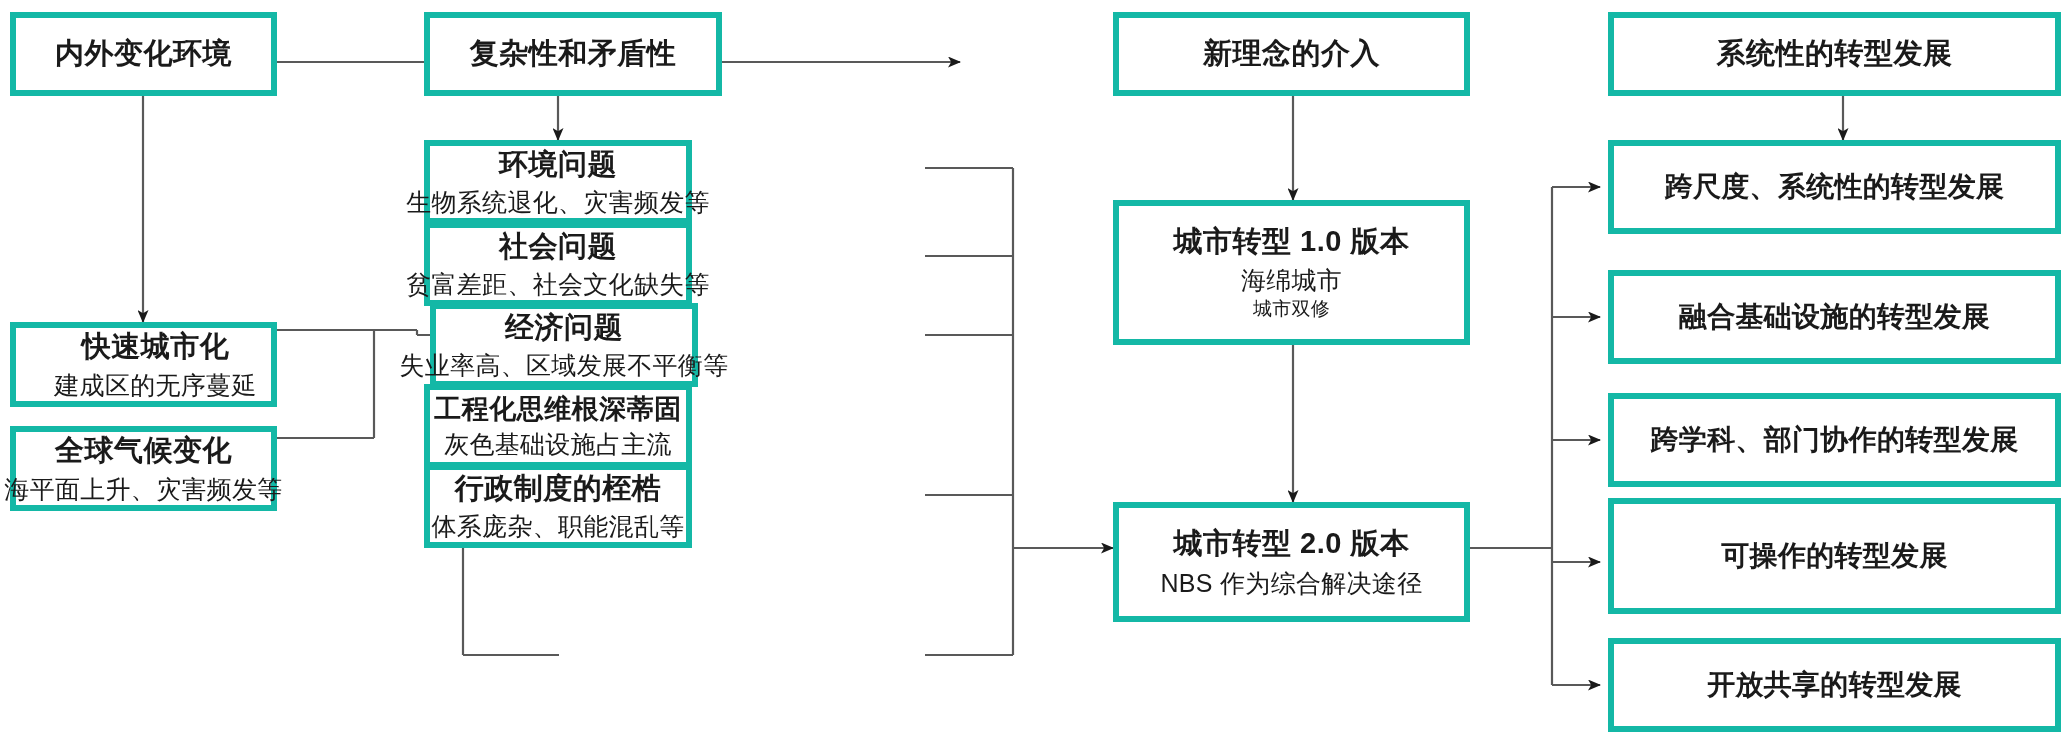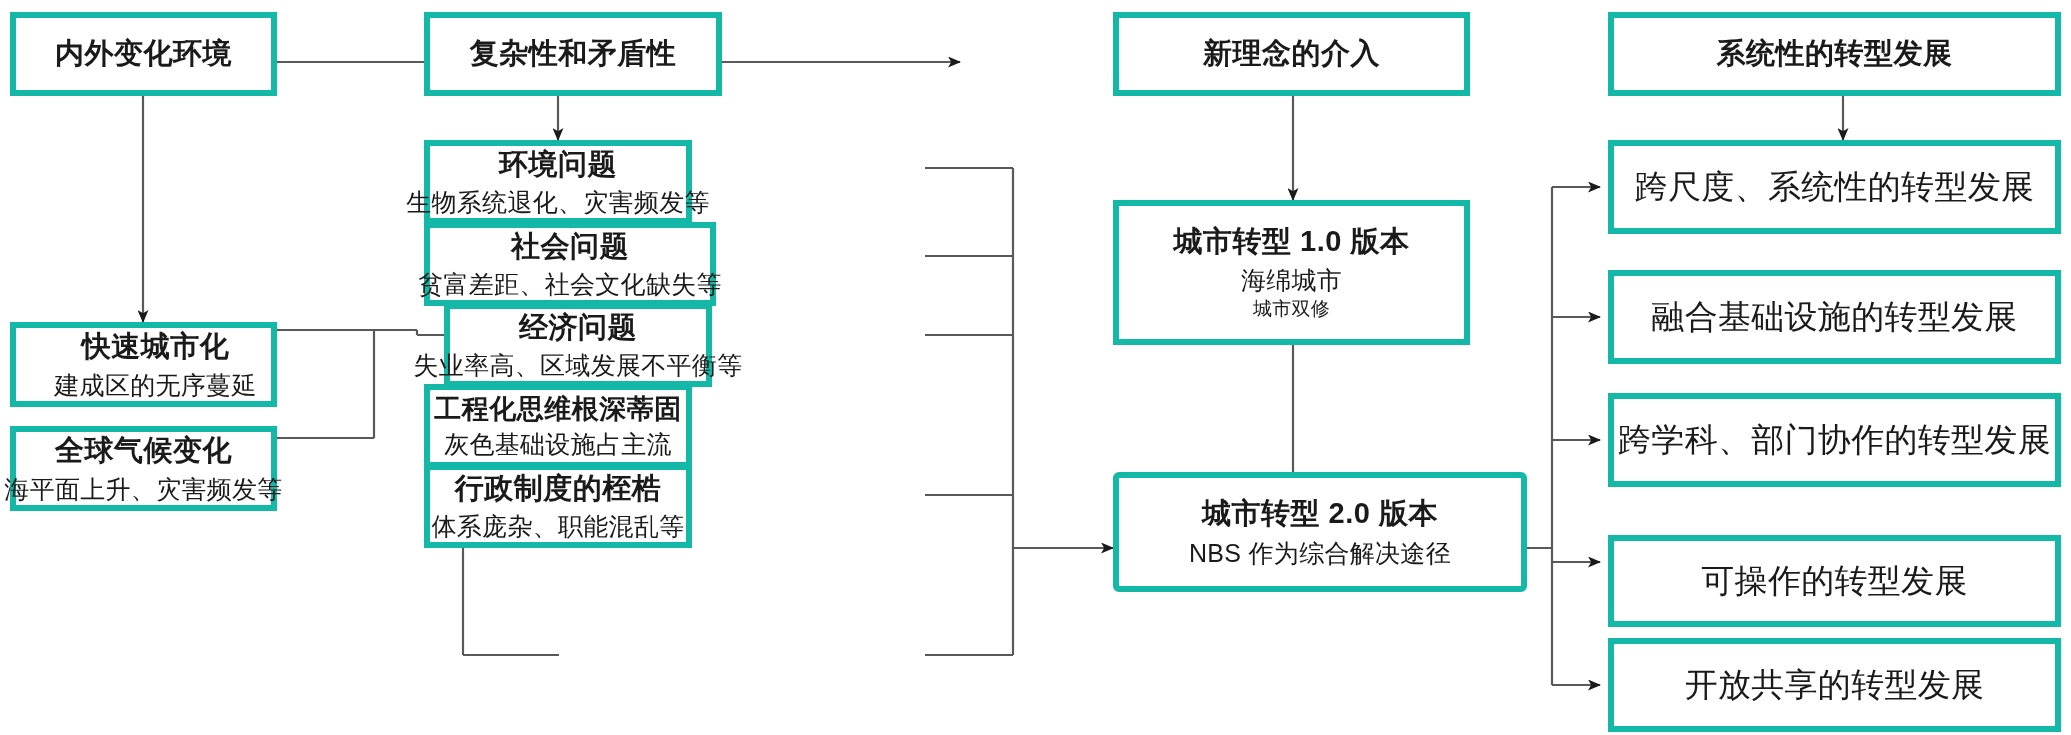--- a/index.html
+++ b/index.html
@@ -43,22 +43,22 @@
   }
   .t-title.small{font-size:27px;text-align:right;}
   .t-sub{
     font-weight:normal;
     font-size:25px;
     letter-spacing:0.3px;
     white-space:nowrap;
     margin-top:4px;
   }
   .t-plain{
-    font-weight:normal;
-    font-size:33px;
+    font-weight:bold;
+    font-size:28px;
     letter-spacing:0.3px;
     white-space:nowrap;
   }
   .t-sub.tight{margin-top:2px;}
   .t-sub2{
     font-weight:normal;
     font-size:19px;
     letter-spacing:0.3px;
     white-space:nowrap;
     margin-top:1px;
@@ -139,26 +139,26 @@
 
   <div class="box" style="left:424px;top:12px;width:298px;height:84px;">
     <div class="t-title">复杂性和矛盾性</div>
   </div>
 
   <div class="box" style="left:424px;top:140px;width:268px;height:84px;">
     <div class="t-title">环境问题</div>
     <div class="t-sub tight">生物系统退化、灾害频发等</div>
   </div>
 
-  <div class="box" style="left:424px;top:222px;width:292px;height:84px;">
+  <div class="box" style="left:424px;top:222px;width:268px;height:84px;">
     <div class="t-title">社会问题</div>
     <div class="t-sub tight">贫富差距、社会文化缺失等</div>
   </div>
 
-  <div class="box" style="left:444px;top:303px;width:268px;height:84px;">
+  <div class="box" style="left:430px;top:303px;width:268px;height:84px;">
     <div class="t-title">经济问题</div>
     <div class="t-sub tight">失业率高、区域发展不平衡等</div>
   </div>
 
   <div class="box" style="left:424px;top:384px;width:268px;height:84px;">
     <div class="t-title small">工程化思维根深蒂固</div>
     <div class="t-sub tight">灰色基础设施占主流</div>
   </div>
 
   <div class="box" style="left:424px;top:464px;width:268px;height:84px;">
@@ -169,42 +169,42 @@
   <div class="box" style="left:1113px;top:12px;width:357px;height:84px;">
     <div class="t-title">新理念的介入</div>
   </div>
 
   <div class="box" style="left:1113px;top:200px;width:357px;height:145px;">
     <div class="t-title">城市转型 1.0 版本</div>
     <div class="t-sub">海绵城市</div>
     <div class="t-sub2">城市双修</div>
   </div>
 
-  <div class="box" style="left:1113px;top:472px;width:414px;height:120px;border-radius:6px;">
+  <div class="box" style="left:1113px;top:502px;width:357px;height:120px;">
     <div class="t-title">城市转型 2.0 版本</div>
     <div class="t-sub">NBS 作为综合解决途径</div>
   </div>
 
   <div class="box" style="left:1608px;top:12px;width:453px;height:84px;">
     <div class="t-title">系统性的转型发展</div>
   </div>
 
   <div class="box" style="left:1608px;top:140px;width:453px;height:94px;">
     <div class="t-plain">跨尺度、系统性的转型发展</div>
   </div>
 
   <div class="box" style="left:1608px;top:270px;width:453px;height:94px;">
     <div class="t-plain">融合基础设施的转型发展</div>
   </div>
 
   <div class="box" style="left:1608px;top:393px;width:453px;height:94px;">
     <div class="t-plain">跨学科、部门协作的转型发展</div>
   </div>
 
-  <div class="box" style="left:1608px;top:535px;width:453px;height:92px;">
+  <div class="box" style="left:1608px;top:498px;width:453px;height:116px;">
     <div class="t-plain">可操作的转型发展</div>
   </div>
 
   <div class="box" style="left:1608px;top:638px;width:453px;height:94px;">
     <div class="t-plain">开放共享的转型发展</div>
   </div>
 
 </div>
 
 </body></html>

